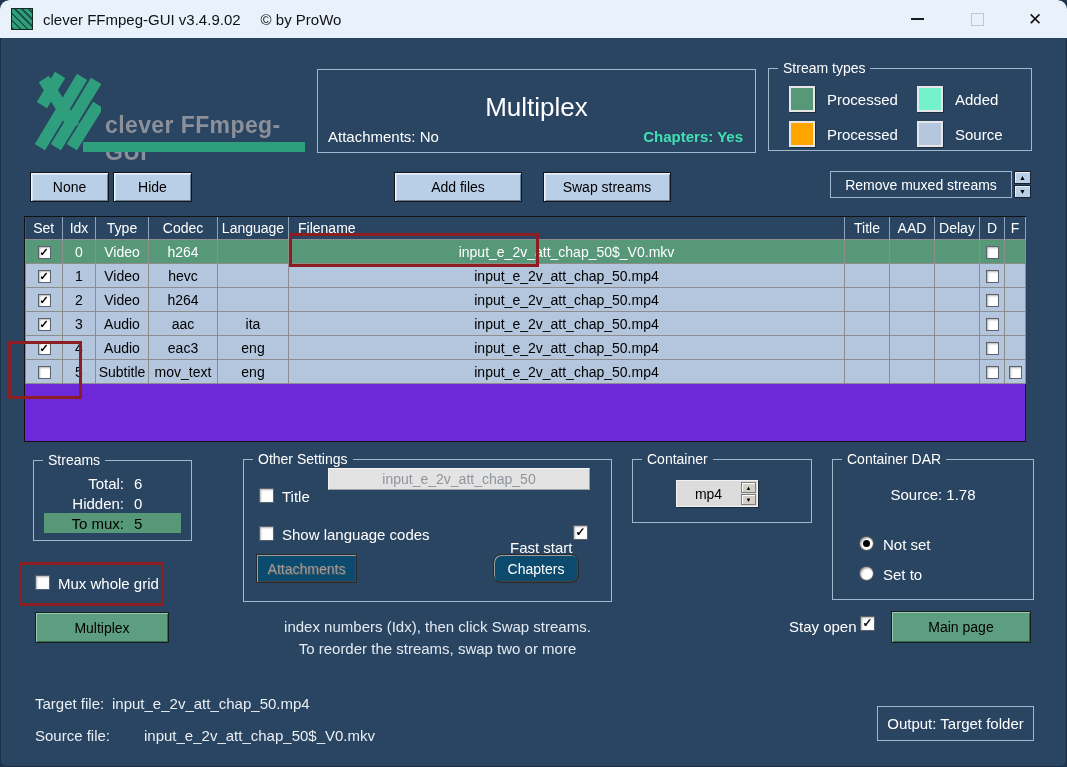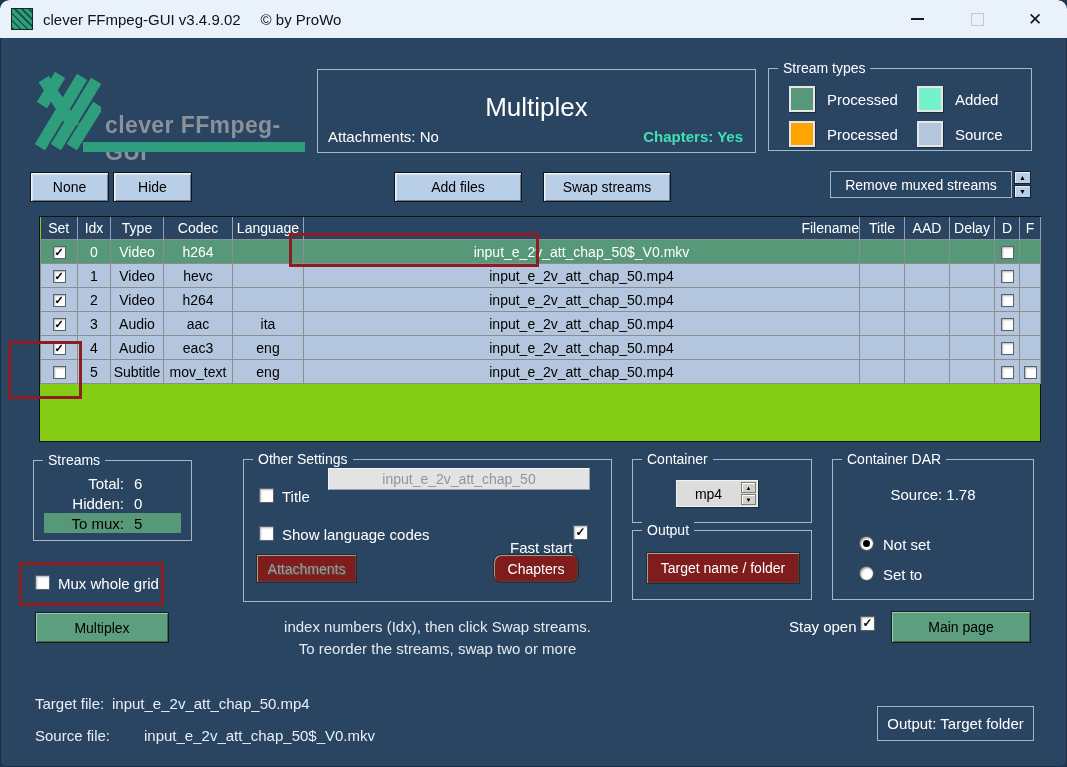--- a/index.html
+++ b/index.html
@@ -39,21 +39,21 @@
   .legend-item{display:flex;align-items:center;gap:12px;}
   .swatch{width:22px;height:22px;border:2px solid #e6e6e6;box-shadow:1px 1px 0 rgba(0,0,0,.35);flex:0 0 auto;}
   .legend-label{font-size:15px;color:#fff;}
 
   
   .btn{position:absolute;display:flex;align-items:center;justify-content:center;font-size:14px;cursor:default;}
   .btn-light{background:#b9cfe8;color:#000;border:1px solid #10151c;
              box-shadow:inset 1px 1px 0 #edf4fb,inset 2px 2px 0 rgba(255,255,255,.4),inset -1px -1px 0 #6a7d95;}
   .btn-green{background:#5d9e81;color:#000;border:1px solid #122019;
              box-shadow:inset 1px 1px 0 #9ec8b3,inset -1px -1px 0 #3b6950;}
-  .btn-dark{background:#7f1d1d;color:#fff;border:1px solid #2a2a2a;
+  .btn-dark{background:#0c4a6e;color:#fff;border:1px solid #2a2a2a;
             box-shadow:inset 1px 1px 0 #9d9d9d,inset -1px -1px 0 #454545;}
   .btn-dark.is-disabled{color:#9c9c9c;text-shadow:1px 1px 0 #5b5b5b;}
   .btn-outline{background:transparent;color:#fff;border:1px solid #9fb6cc;font-size:15px;}
 
   #btn-none{left:30px;top:172px;width:77px;height:28px;}
   #btn-hide{left:113px;top:172px;width:77px;height:28px;}
   #btn-add{left:394px;top:172px;width:126px;height:28px;}
   #btn-swap{left:543px;top:172px;width:126px;height:28px;}
   #btn-multiplex{left:35px;top:612px;width:132px;height:29px;}
   #btn-mainpage{left:891px;top:611px;width:138px;height:30px;}
@@ -66,25 +66,25 @@
   .spin-btn{flex:1;background:#b9cfe8;border:1px solid #1a212b;display:flex;align-items:center;justify-content:center;
             font-size:7px;line-height:1;color:#000;box-shadow:inset 1px 1px 0 #e8f0f9;}
   .num-spin{position:absolute;left:43px;top:20px;width:80px;height:25px;background:#dcdcdc;
             border:1px solid #f2f2f2;display:flex;box-shadow:1px 1px 0 rgba(0,0,0,.4);}
   .num-val{flex:1;display:flex;align-items:center;justify-content:center;font-size:14px;color:#000;}
   .spin-col{width:15px;display:flex;flex-direction:column;gap:1px;padding:1px;}
   .spin-btn2{flex:1;background:#d4d0c8;border:1px solid #7f7f7f;box-shadow:inset 1px 1px 0 #fff;
              display:flex;align-items:center;justify-content:center;font-size:6px;line-height:1;color:#000;}
 
   
-  .gridbox{position:absolute;left:39px;top:216px;width:1000px;height:224px;background:#84cc16;border:1px solid #121212;}
+  .gridbox{position:absolute;left:24px;top:216px;width:1000px;height:224px;background:#6d28d9;border:1px solid #121212;}
   table.grid{border-collapse:collapse;table-layout:fixed;width:1000px;}
   table.grid th{height:22px;font-size:14px;font-weight:normal;color:#fff;background:#2a4562;
                 border-right:1px solid #8fa3b8;text-align:center;padding:0;white-space:nowrap;overflow:hidden;}
-  table.grid th.h-filename{text-align:right;padding-left:9px;}
+  table.grid th.h-filename{text-align:left;padding-left:9px;}
   table.grid td{height:23px;border:1px solid #8d8d8d;font-size:14px;text-align:center;padding:0;
                 white-space:nowrap;overflow:hidden;}
   tr.row-green td{background:#579878;color:#fff;}
   tr.row-blue td{background:#b3c6de;color:#000;}
   td.cell-filename{text-align:left;padding-left:9px;}
 
   
   .cb{width:15px;height:15px;background:#fff;border:1px solid #59626d;box-shadow:inset 1px 1px 2px rgba(0,0,0,.3);
       display:inline-flex;align-items:center;justify-content:center;color:#000;font-weight:bold;font-size:12px;box-sizing:border-box;}
   .cb[data-checked="true"]::after{content:"✓";margin-top:-1px;}
@@ -349,24 +349,20 @@
     <span class="panel-title">Container</span>
     <div class="num-spin">
       <div class="num-val">mp4</div>
       <div class="spin-col">
         <div class="spin-btn2">▲</div>
         <div class="spin-btn2">▼</div>
       </div>
     </div>
   </div>
 
-  <div class="panel output-panel">
-    <span class="panel-title">Output</span>
-    <div class="btn btn-dark btn-rel" style="left:13px;top:21px;width:152px;height:30px;">Target name / folder</div>
-  </div>
 
   <div class="panel dar-panel">
     <span class="panel-title">Container DAR</span>
     <div class="dar-source">Source: 1.78</div>
     <span class="radio" style="left:26px;top:76px;" data-on="true"></span>
     <span class="lbl" style="left:50px;top:76px;">Not set</span>
     <span class="radio" style="left:26px;top:106px;" data-on="false"></span>
     <span class="lbl" style="left:50px;top:106px;">Set to</span>
   </div>
 

